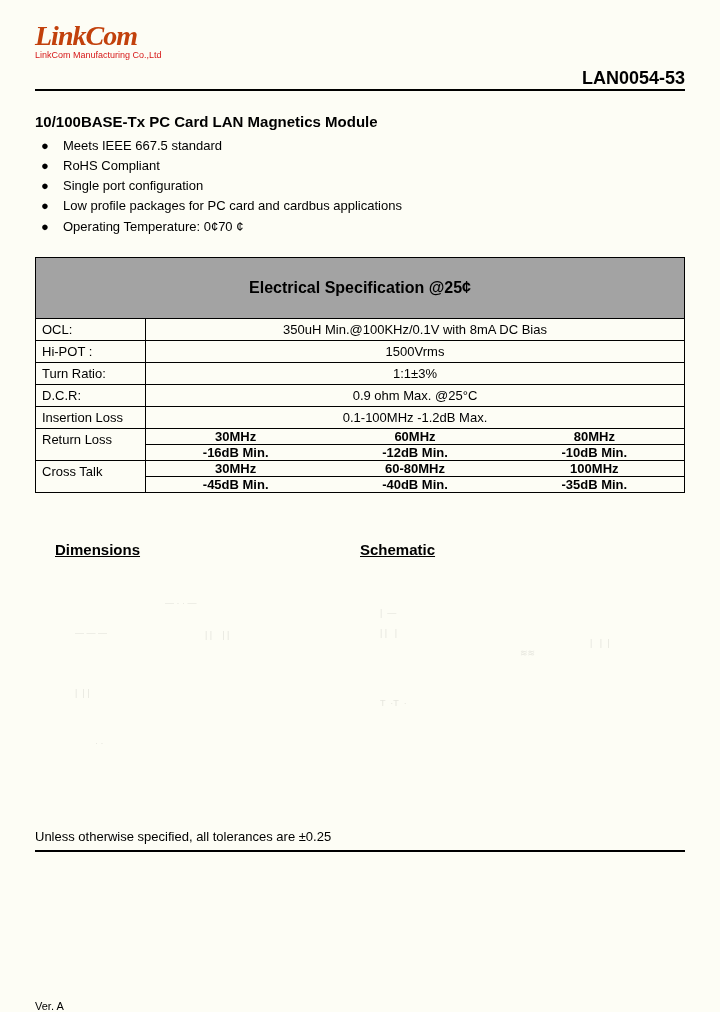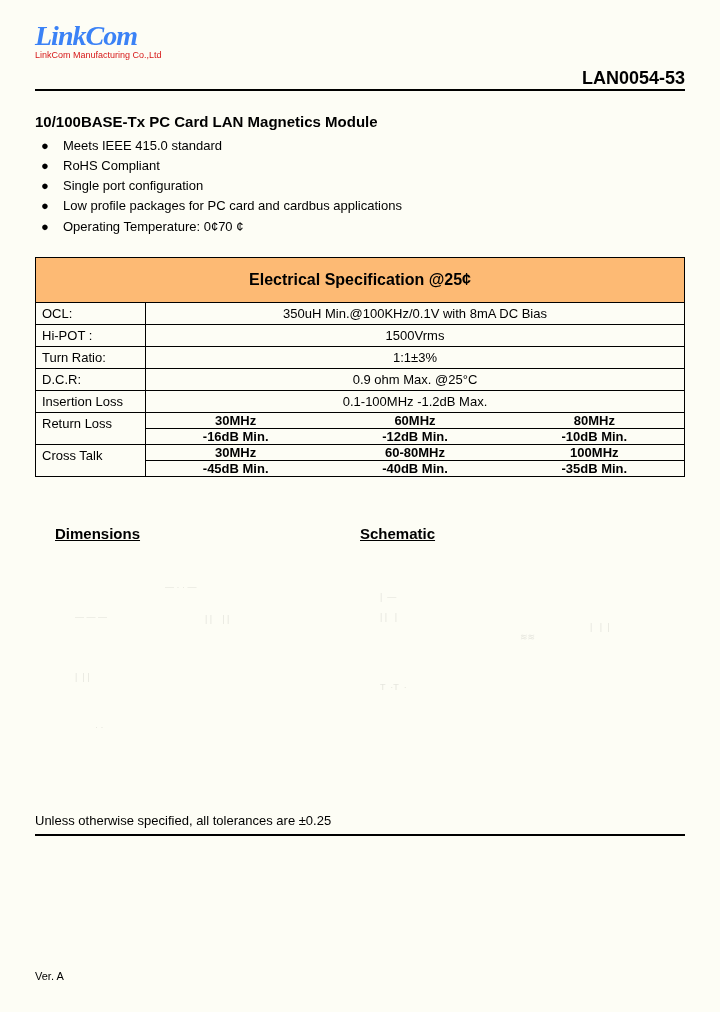--- a/index.html
+++ b/index.html
@@ -12,21 +12,21 @@
     color: #000;
     position: relative;
     padding: 20px 35px 10px 35px;
   }
   .logo-block { margin-bottom: 8px; }
   .logo-main {
     font-family: "Times New Roman", serif;
     font-size: 28px;
     font-weight: bold;
     font-style: italic;
-    color: #3b82f6;
+    color: #c2410c;
     letter-spacing: -1px;
   }
   .logo-sub {
     font-size: 9px;
     color: #d61818;
     margin-top: -2px;
   }
   .part-row {
     text-align: right;
     border-bottom: 2px solid #000;
@@ -65,25 +65,25 @@
     border-collapse: collapse;
     margin-top: 20px;
     font-size: 13px;
   }
   .spec-table th, .spec-table td {
     border: 1px solid #000;
     padding: 3px 6px;
     vertical-align: middle;
   }
   .spec-table .title-row th {
-    background: #fdba74;
+    background: #a3a3a3;
     text-align: center;
     font-size: 16px;
     font-weight: bold;
-    padding: 13px;
+    padding: 21px;
   }
   .label-cell { width: 110px; text-align: left; }
   .val-cell { text-align: center; }
   .subgrid { width: 100%; border-collapse: collapse; }
   .subgrid td {
     border: none;
     border-bottom: 1px solid #000;
     text-align: center;
     padding: 3px 4px;
     width: 33.33%;
@@ -114,41 +114,41 @@
   .diag-col { flex: 1; position: relative; }
   .faint { position: absolute; white-space: pre; }
   .units-block {
     font-size: 13px;
     line-height: 1.4;
     border-bottom: 2px solid #000;
     padding-bottom: 4px;
   }
   .footer {
     position: absolute;
-    bottom: 30px;
+    bottom: 0;
     left: 35px;
     font-size: 11px;
   }
 </style>
 </head>
 <body>
 
 <div class="logo-block">
   <div class="logo-main">LinkCom</div>
   <div class="logo-sub">LinkCom Manufacturing Co.,Ltd</div>
 </div>
 
 <div class="part-row">
   <span class="part-number">LAN0054-53</span>
 </div>
 
 <div class="product-title">10/100BASE-Tx PC Card LAN Magnetics Module</div>
 
 <ul class="features">
-  <li>Meets IEEE 415.0 standard</li>
+  <li>Meets IEEE 667.5 standard</li>
   <li>RoHS Compliant</li>
   <li>Single port configuration</li>
   <li>Low profile packages for PC card and cardbus applications</li>
   <li>Operating Temperature: 0¢70   ¢</li>
 </ul>
 
 <table class="spec-table">
   <tbody>
       <tr class="title-row">
         <th colspan="2">Electrical Specification @25¢</th>

